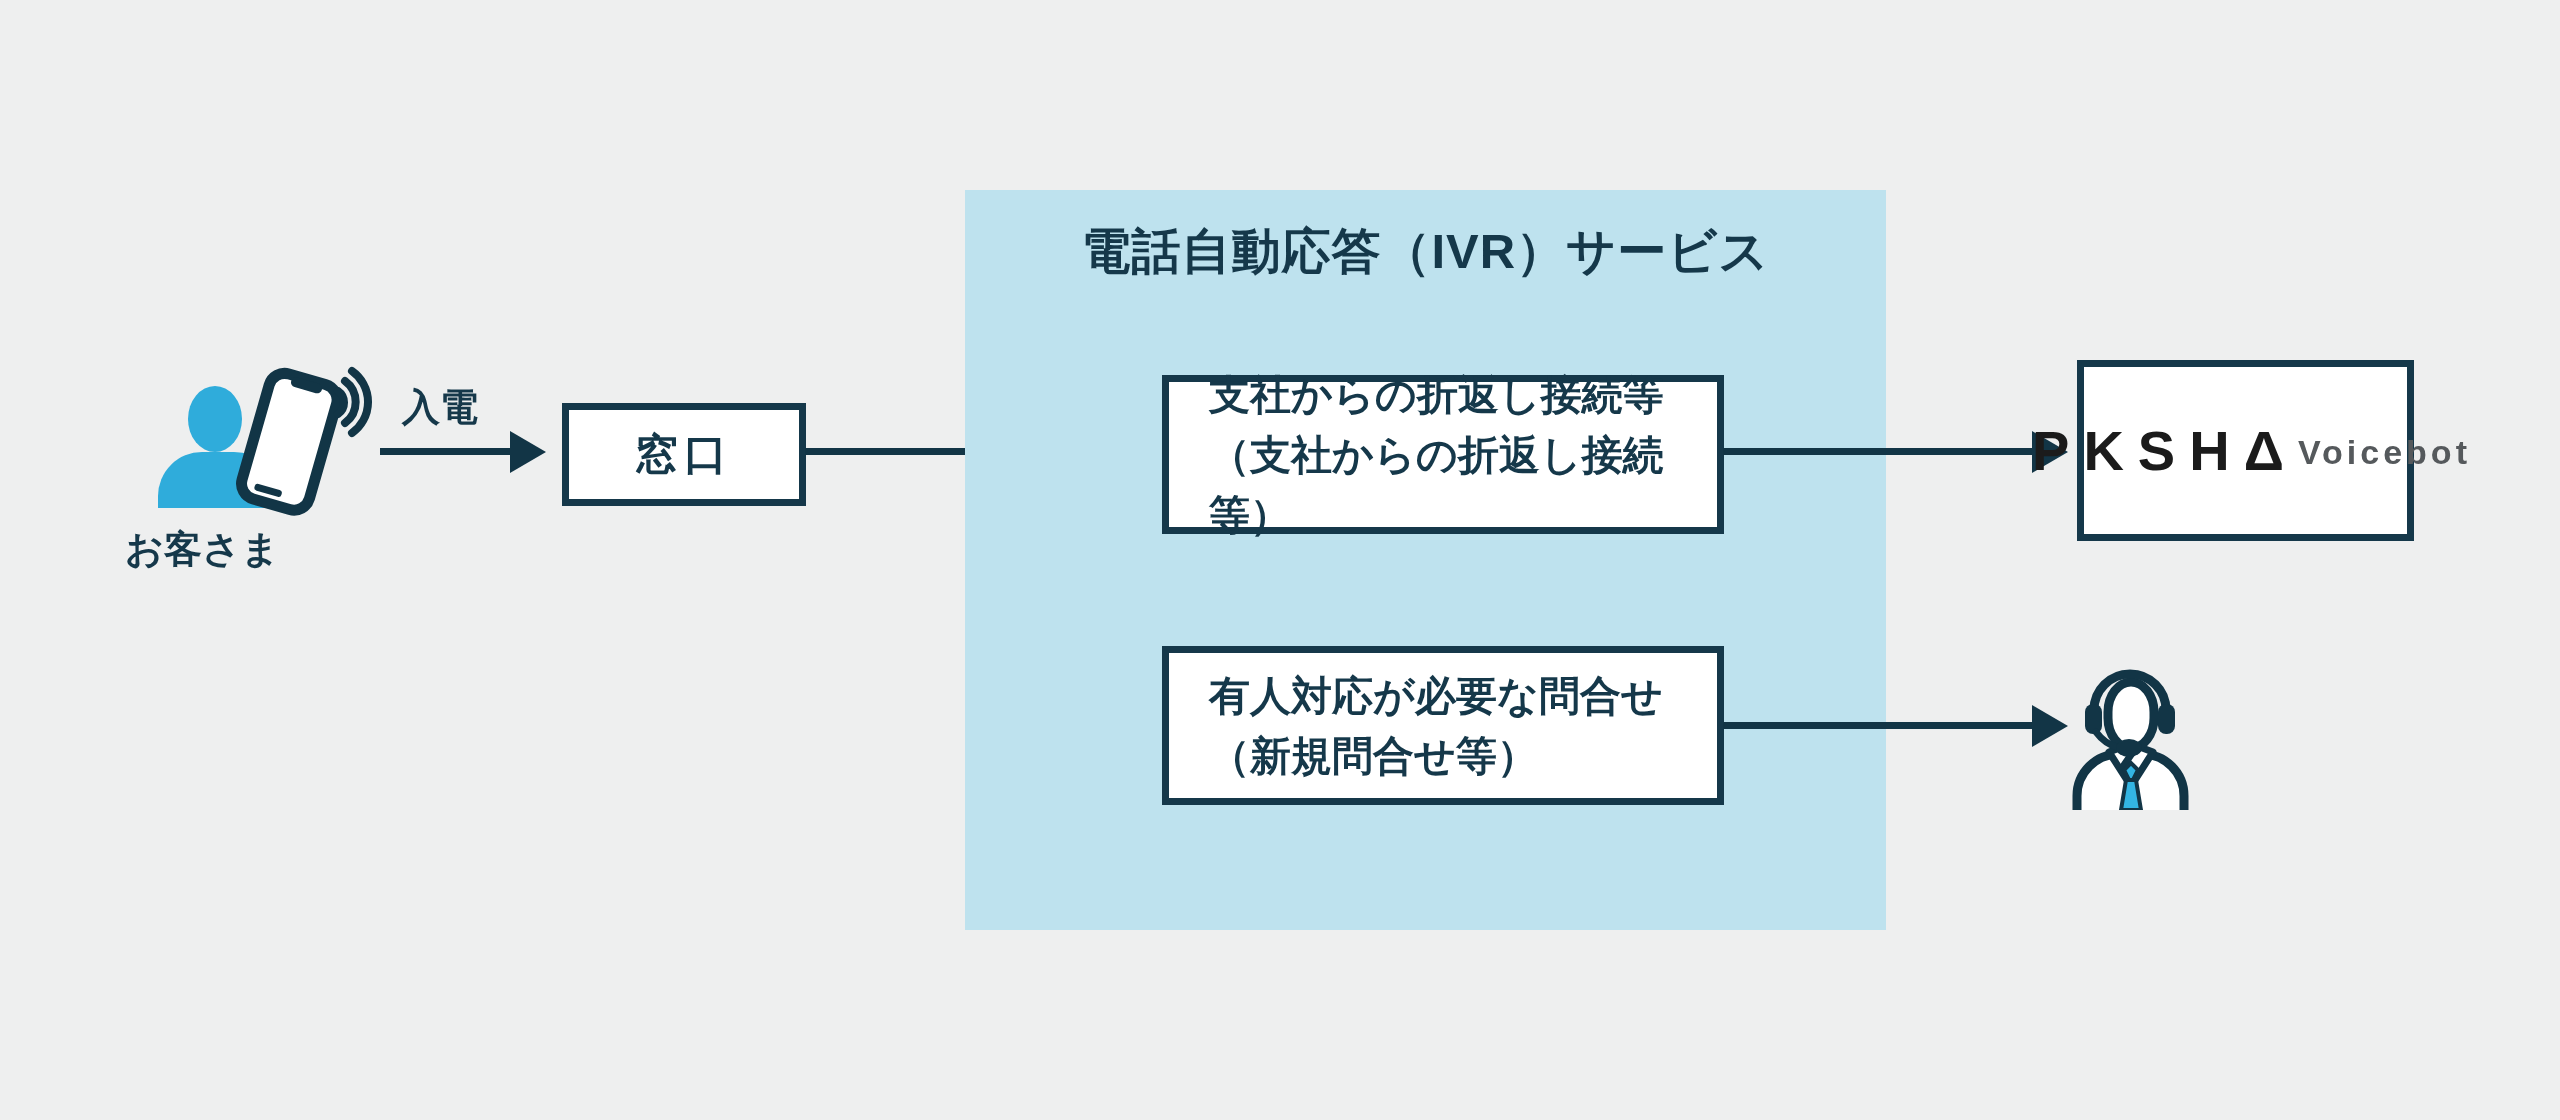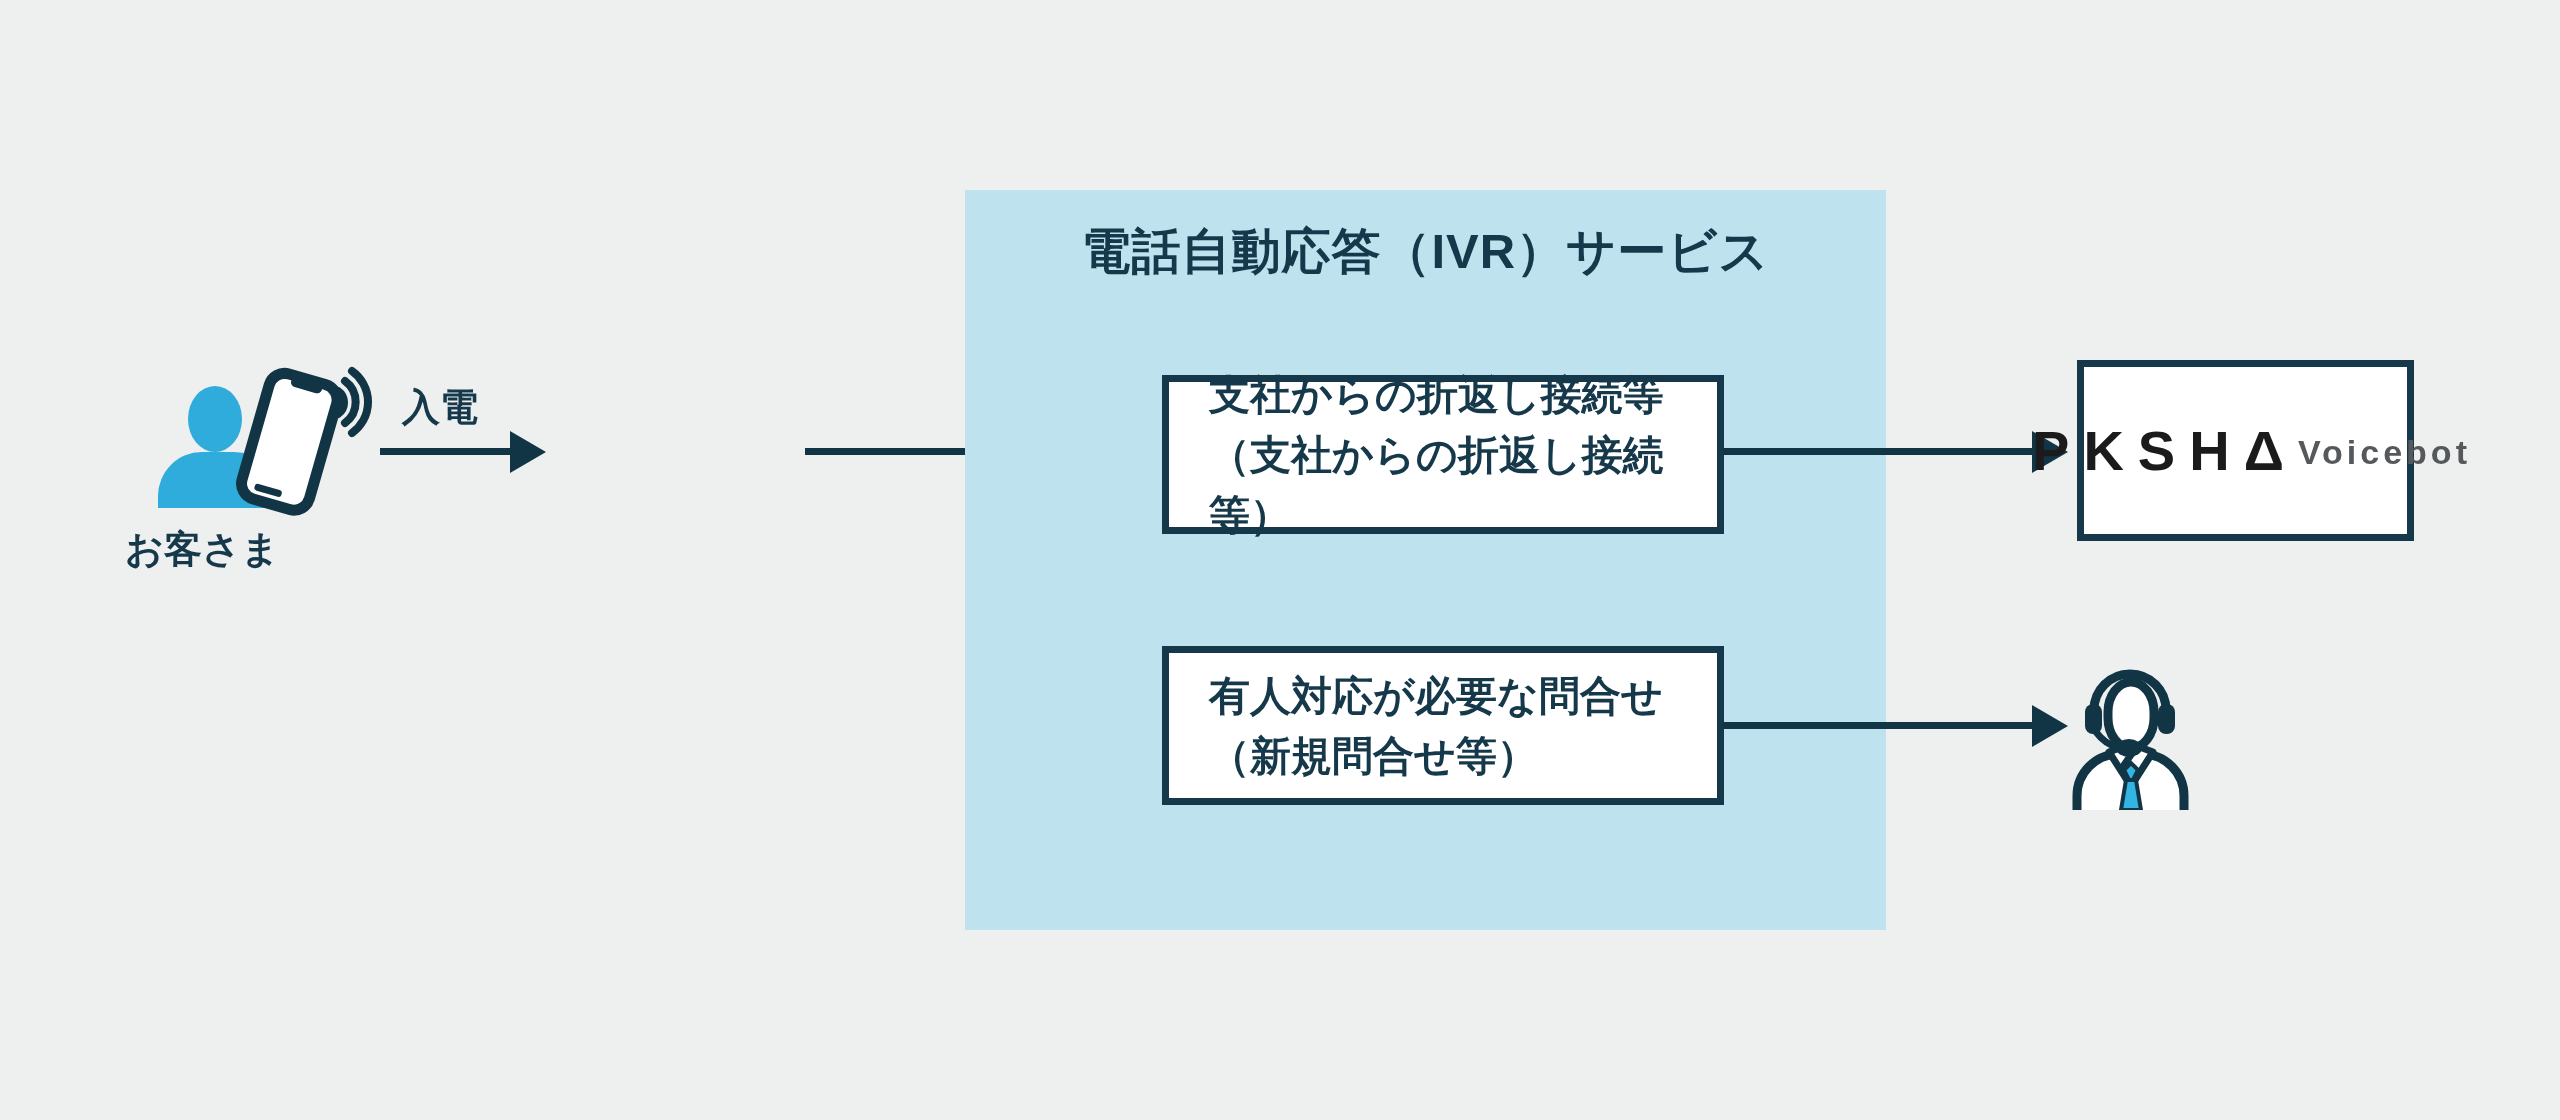--- a/index.html
+++ b/index.html
@@ -97,20 +97,23 @@
       <path d="M205,16 A26,26 0 0 1 205,58"></path>
       <path d="M212,6  A38,38 0 0 1 212,68"></path>
     </g>
   </svg>
   <div class="jp-label customer-label">お客さま</div>
 
   <div class="jp-label incoming-label">入電</div>
   <div class="hline" style="left:380px;top:448px;width:132px;"></div>
   <div class="ahead" style="left:510px;top:431px;"></div>
 
+  <div class="box reception">
+    <span>窓口</span>
+  </div>
 
   <div class="hline" style="left:805px;top:448px;width:317px;"></div>
   <div class="ahead" style="left:1120px;top:431px;"></div>
   <div class="vline" style="left:1048px;top:448px;height:281px;"></div>
   <div class="hline" style="left:1048px;top:722px;width:74px;"></div>
   <div class="ahead" style="left:1120px;top:705px;"></div>
 
   <div class="panel">
     <div class="panel-title">電話自動応答（IVR）サービス</div>
   </div>

